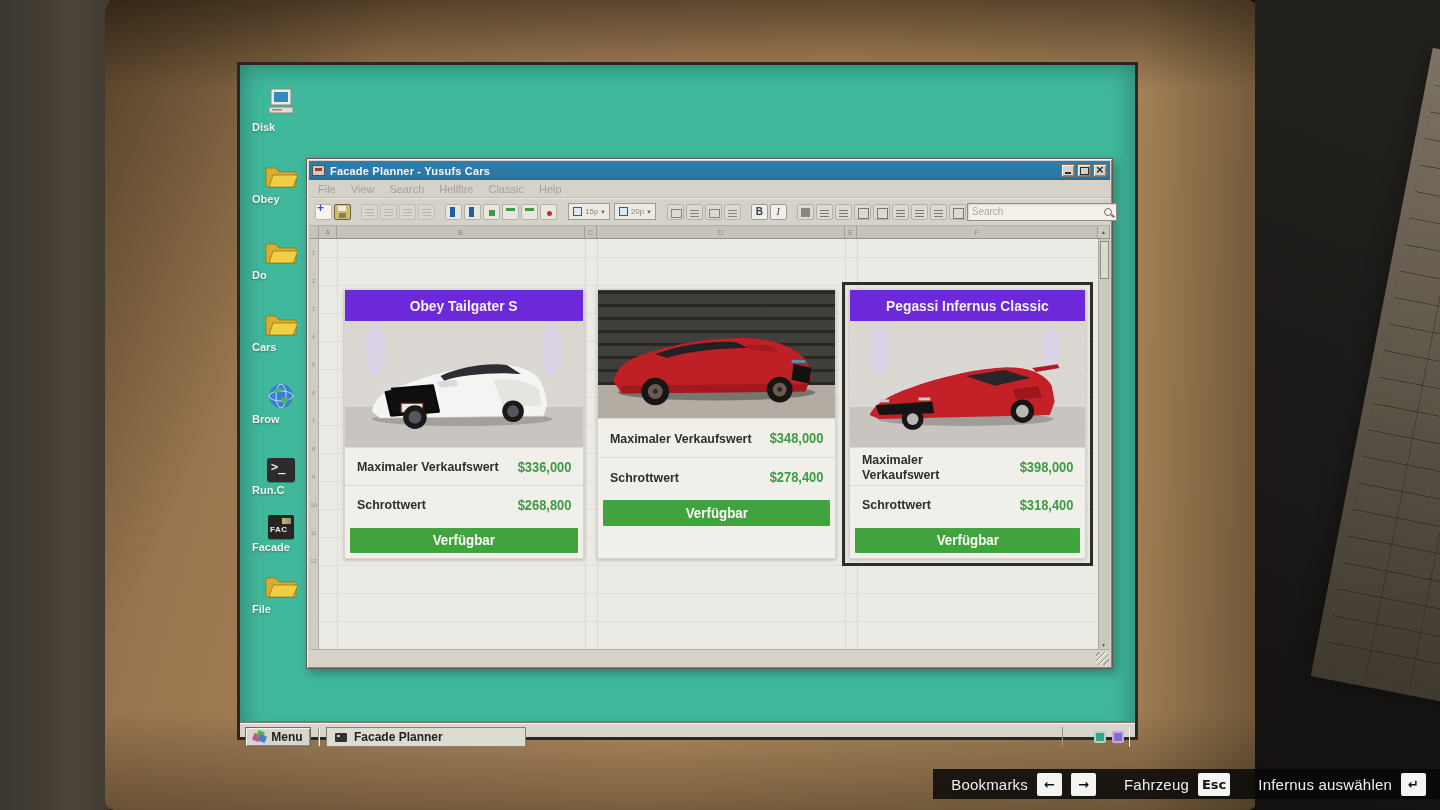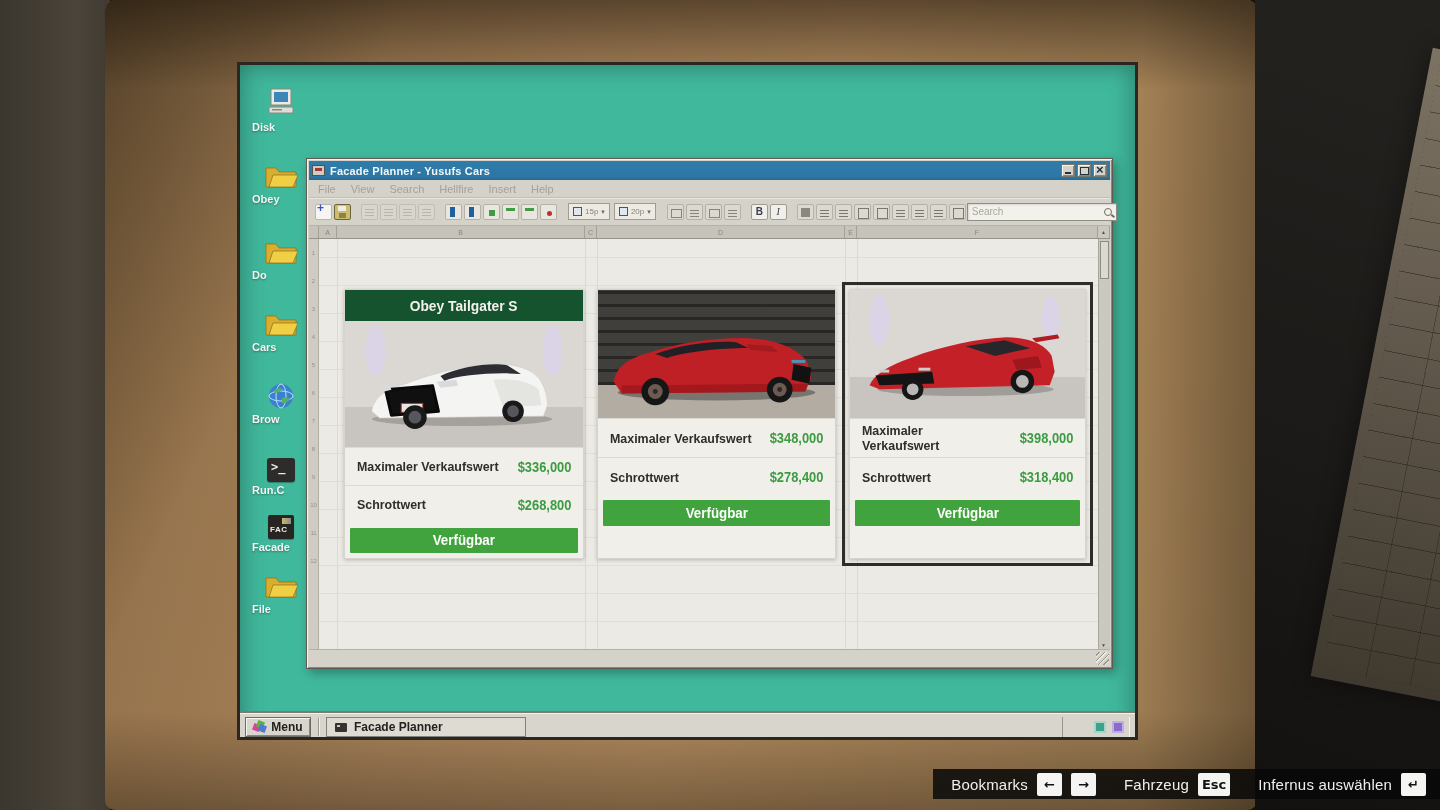--- a/index.html
+++ b/index.html
@@ -144,21 +144,21 @@
             border:1px solid #8f8c83; }
   .vscroll::after { content:"▼"; position:absolute; bottom:1px; left:2px; font-size:5px; color:#55524a; }
   .statusbar { position:absolute; left:2px; bottom:2px; right:2px; height:17px; background:#d5d2c9;
                border-top:1px solid #b3b0a7; box-shadow:inset 0 1px 0 #ecead f0; }
   .grip { position:absolute; right:1px; bottom:1px; width:13px; height:13px;
           background:repeating-linear-gradient(135deg, transparent 0 2px, #9a968d 2px 3px, #f0eee7 3px 4px); }
 
   
   .card { position:absolute; width:240px; height:270px; background:#f1efe9; border:1px solid #d6d4cc;
           box-shadow:0 1px 4px rgba(0,0,0,.22); display:flex; flex-direction:column; }
-  .card-title { height:32px; background:#14532d; display:flex; align-items:center; justify-content:center; }
+  .card-title { height:32px; background:#6d28d9; display:flex; align-items:center; justify-content:center; }
   .card-title span { color:#f2f1ed; font-size:15px; font-weight:bold; }
   .card-img { height:128px; position:relative; overflow:hidden; background:#d6d3ce; }
   .card-img.showroom { background:linear-gradient(180deg,#dbd8d4 0 68%, #c8c4bf 68% 100%); }
   .card-img.garage { background:linear-gradient(180deg,#413f3c 0 74%, #b2aca2 74% 100%); }
   .card-img.garage::before { content:""; position:absolute; left:0; right:0; top:0; height:74%;
       background:repeating-linear-gradient(0deg, rgba(20,19,17,.55) 0 3px, transparent 3px 13px); }
   .card-img svg { position:absolute; left:0; top:0; width:100%; height:100%; }
   .card-row { height:39px; display:flex; align-items:center; justify-content:space-between;
               padding:0 12px; border-top:1px solid #dcdad3; }
   .card-row .lbl { font-size:13.5px; font-weight:bold; color:#2f2e2b; }
@@ -167,21 +167,21 @@
               align-items:center; justify-content:center; border-radius:1px; cursor:pointer; }
   .card-btn span { color:#fdfdfc; font-size:14.5px; font-weight:bold; }
   .sel-frame { position:absolute; left:533px; top:43px; width:251px; height:284px;
                border:3px solid #2e2d2a; padding:4px; }
   .sel-frame .card { position:relative; left:0; top:0; width:237px; }
   .cond { display:inline-block; transform:scaleX(.92); }
   .lbl.cond { transform-origin:left center; }
   .val.cond { transform-origin:right center; }
 
   
-  .taskbar { position:absolute; left:0; right:0; bottom:0; height:24px; background:#d8d5cc;
+  .taskbar { position:absolute; left:0; right:0; bottom:0; height:14px; background:#d8d5cc;
              border-top:1px solid #f4f2ec; box-shadow:0 -2px 0 #7d7a72; }
   .menu-btn { position:absolute; left:5px; top:3px; height:20px; width:66px; background:#d8d5cc;
               border:1px solid #6f6b62; box-shadow:inset 1px 1px 0 #f7f5ef, inset -1px -1px 0 #8a867c;
               display:flex; align-items:center; justify-content:center; gap:4px; cursor:pointer; }
   .menu-logo { position:relative; width:14px; height:12px; }
   .menu-logo i { position:absolute; width:7px; height:7px; transform:rotate(20deg); display:block; }
   .menu-logo i:nth-child(1){ left:0; top:3px; background:#d6459a; }
   .menu-logo i:nth-child(2){ left:4px; top:0; background:#58b345; }
   .menu-logo i:nth-child(3){ left:6px; top:4px; background:#4e7bd0; }
   .menu-btn span { font-size:12px; font-weight:bold; color:#22211e; }
@@ -310,21 +310,21 @@
           <span class="wbtn wbtn-max"></span>
           <span class="wbtn wbtn-close"></span>
         </span>
       </div>
 
       <div class="menubar">
         <span class="menu-item">File</span>
         <span class="menu-item">View</span>
         <span class="menu-item">Search</span>
         <span class="menu-item">Hellfire</span>
-        <span class="menu-item">Insert</span>
+        <span class="menu-item">Classic</span>
         <span class="menu-item">Help</span>
       </div>
 
       <div class="toolbar">
         <span class="ti ti-new"></span>
         <span class="ti ti-save"></span>
         <span class="tsep"></span>
         <span class="ti ti-gray"></span>
         <span class="ti ti-gray"></span>
         <span class="ti ti-gray"></span>
@@ -464,20 +464,23 @@
                 <span class="lbl cond">Schrottwert</span>
                 <span class="val cond">$278,400</span>
               </div>
               <div class="card-btn">
                 <span class="cond">Verfügbar</span>
               </div>
             </div>
 
             <div class="sel-frame">
               <div class="card">
+                <div class="card-title">
+                  <span class="cond">Pegassi Infernus Classic</span>
+                </div>
                 <div class="card-img showroom">
                   <svg viewBox="0 0 240 128">
                     <ellipse cx="30" cy="30" rx="10" ry="26" fill="#d9d3ea" opacity=".8"></ellipse>
                     <ellipse cx="205" cy="28" rx="9" ry="24" fill="#d9d3ea" opacity=".8"></ellipse>
                     <ellipse cx="118" cy="100" rx="90" ry="7" fill="rgba(0,0,0,.2)"></ellipse>
                     <path d="M186,48 L212,44 L214,48 L190,52 Z" fill="#b01c22"></path>
                     <path d="M20,96 C24,86 38,76 62,68 C94,56 132,48 160,47 C184,47 200,55 206,66 L209,82 L204,96 L30,100 Z" fill="#c32127"></path>
                     <path d="M118,56 L158,50 L184,58 L148,66 Z" fill="#26262b"></path>
                     <path d="M166,70 L192,66 L196,78 L170,80 Z" fill="#8f1418" opacity=".7"></path>
                     <path d="M26,86 L84,82 L86,94 L30,96 Z" fill="#141414"></path>

